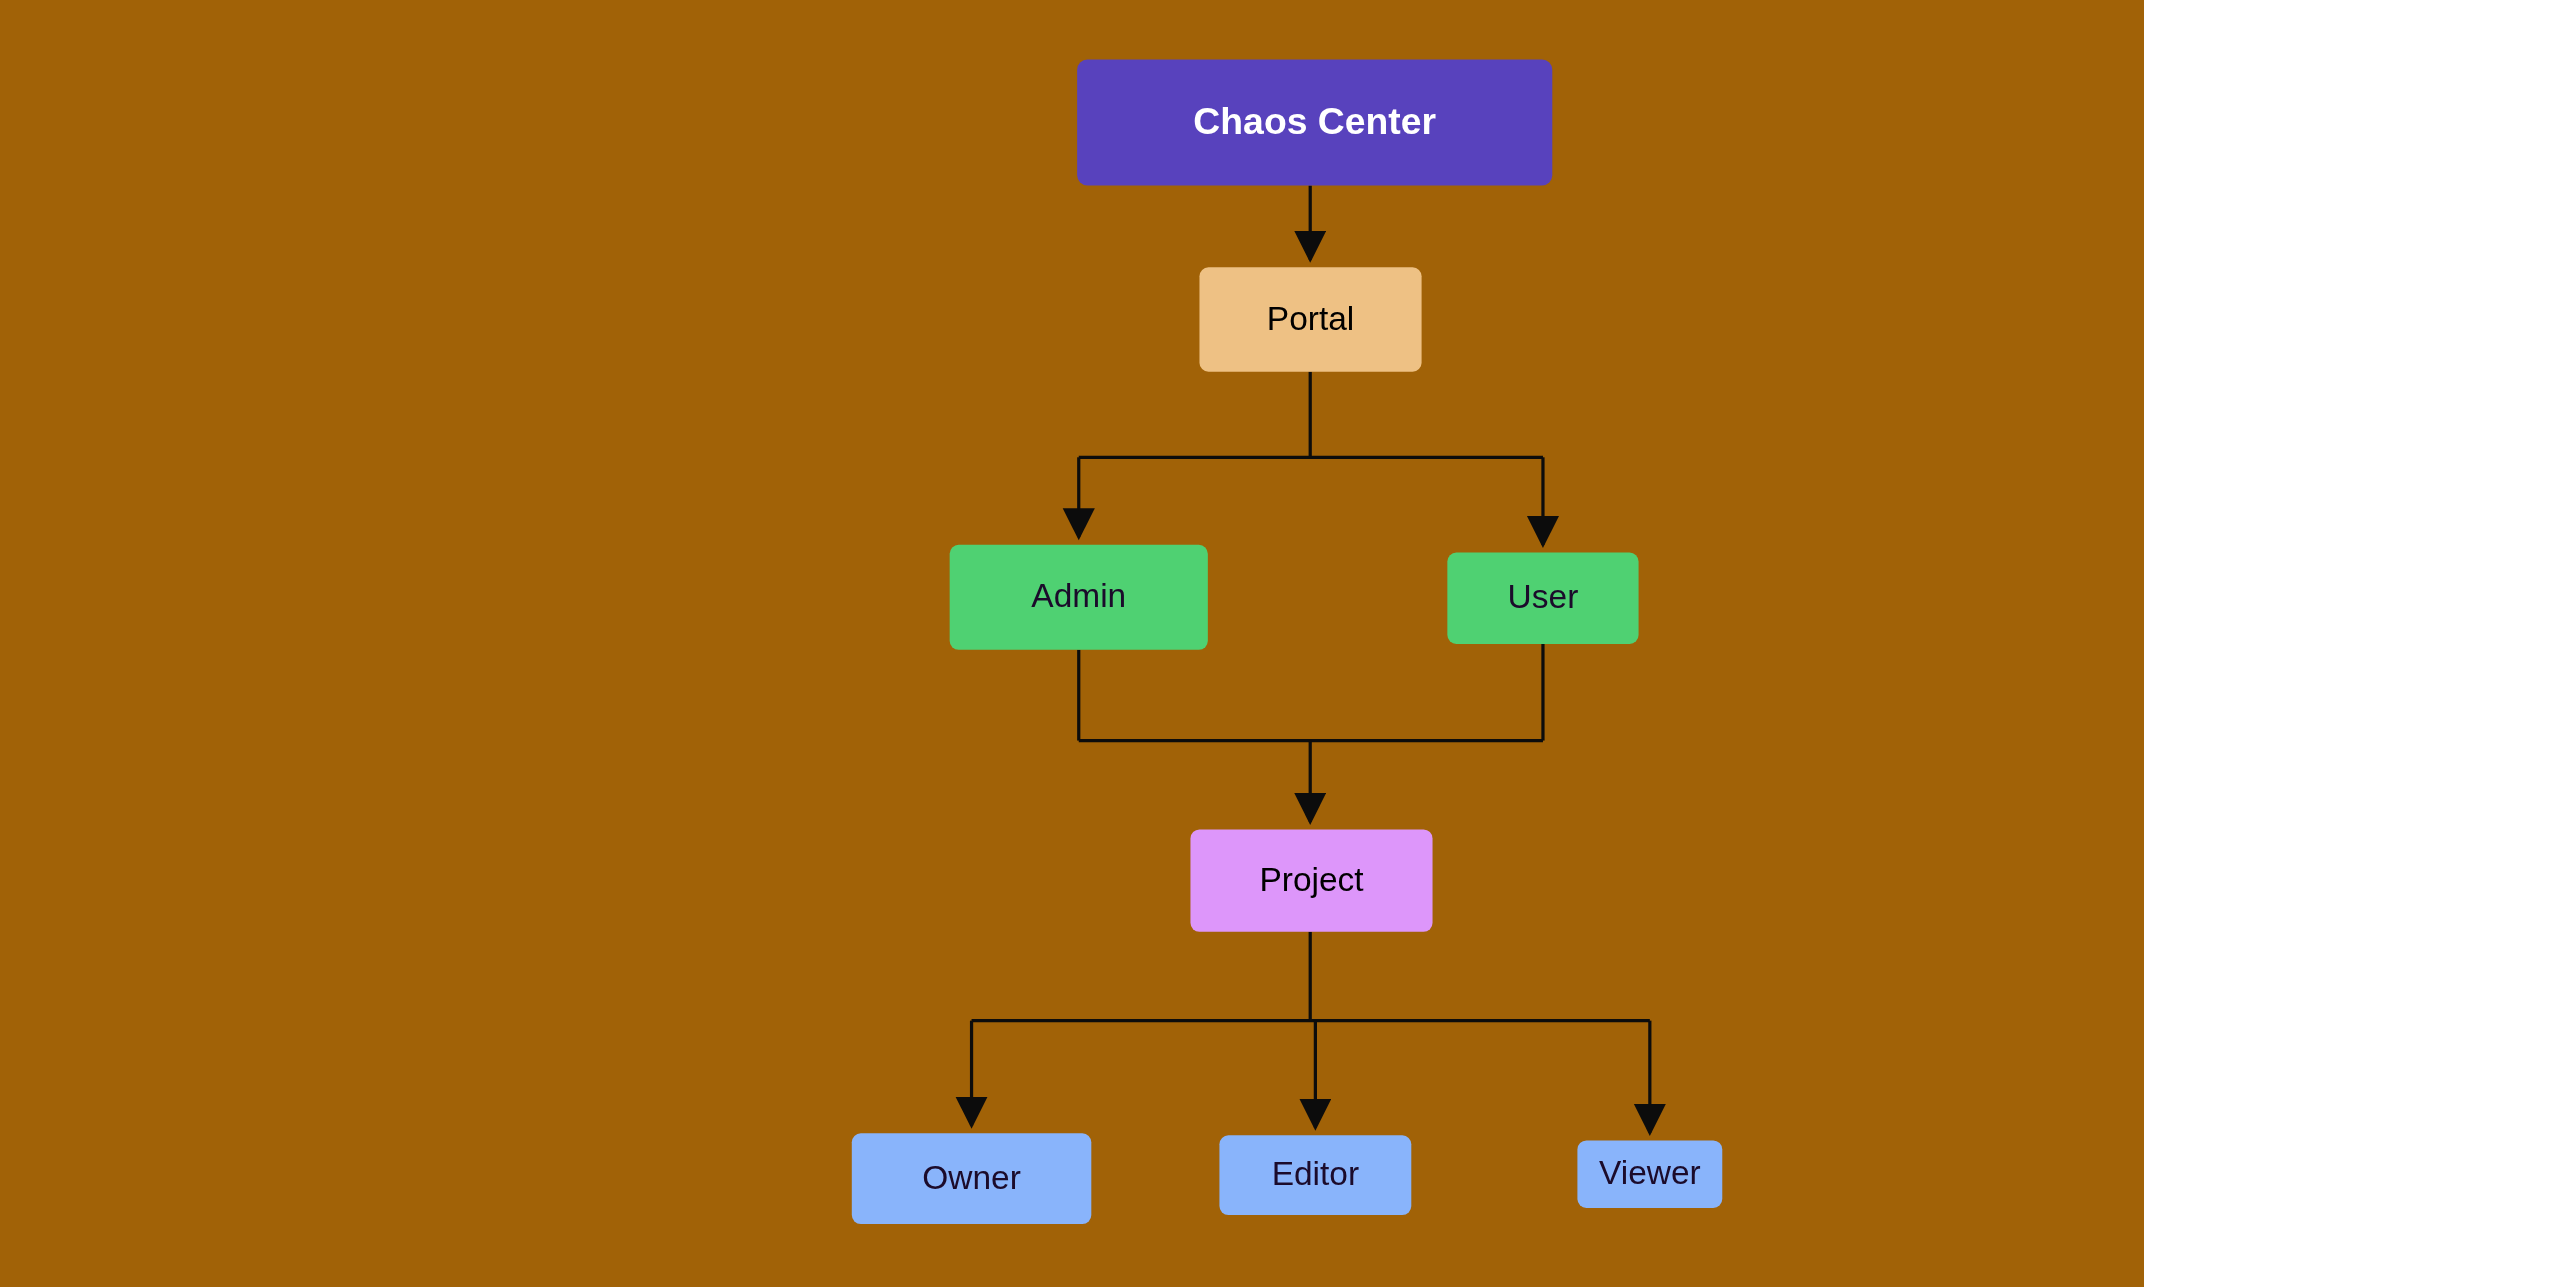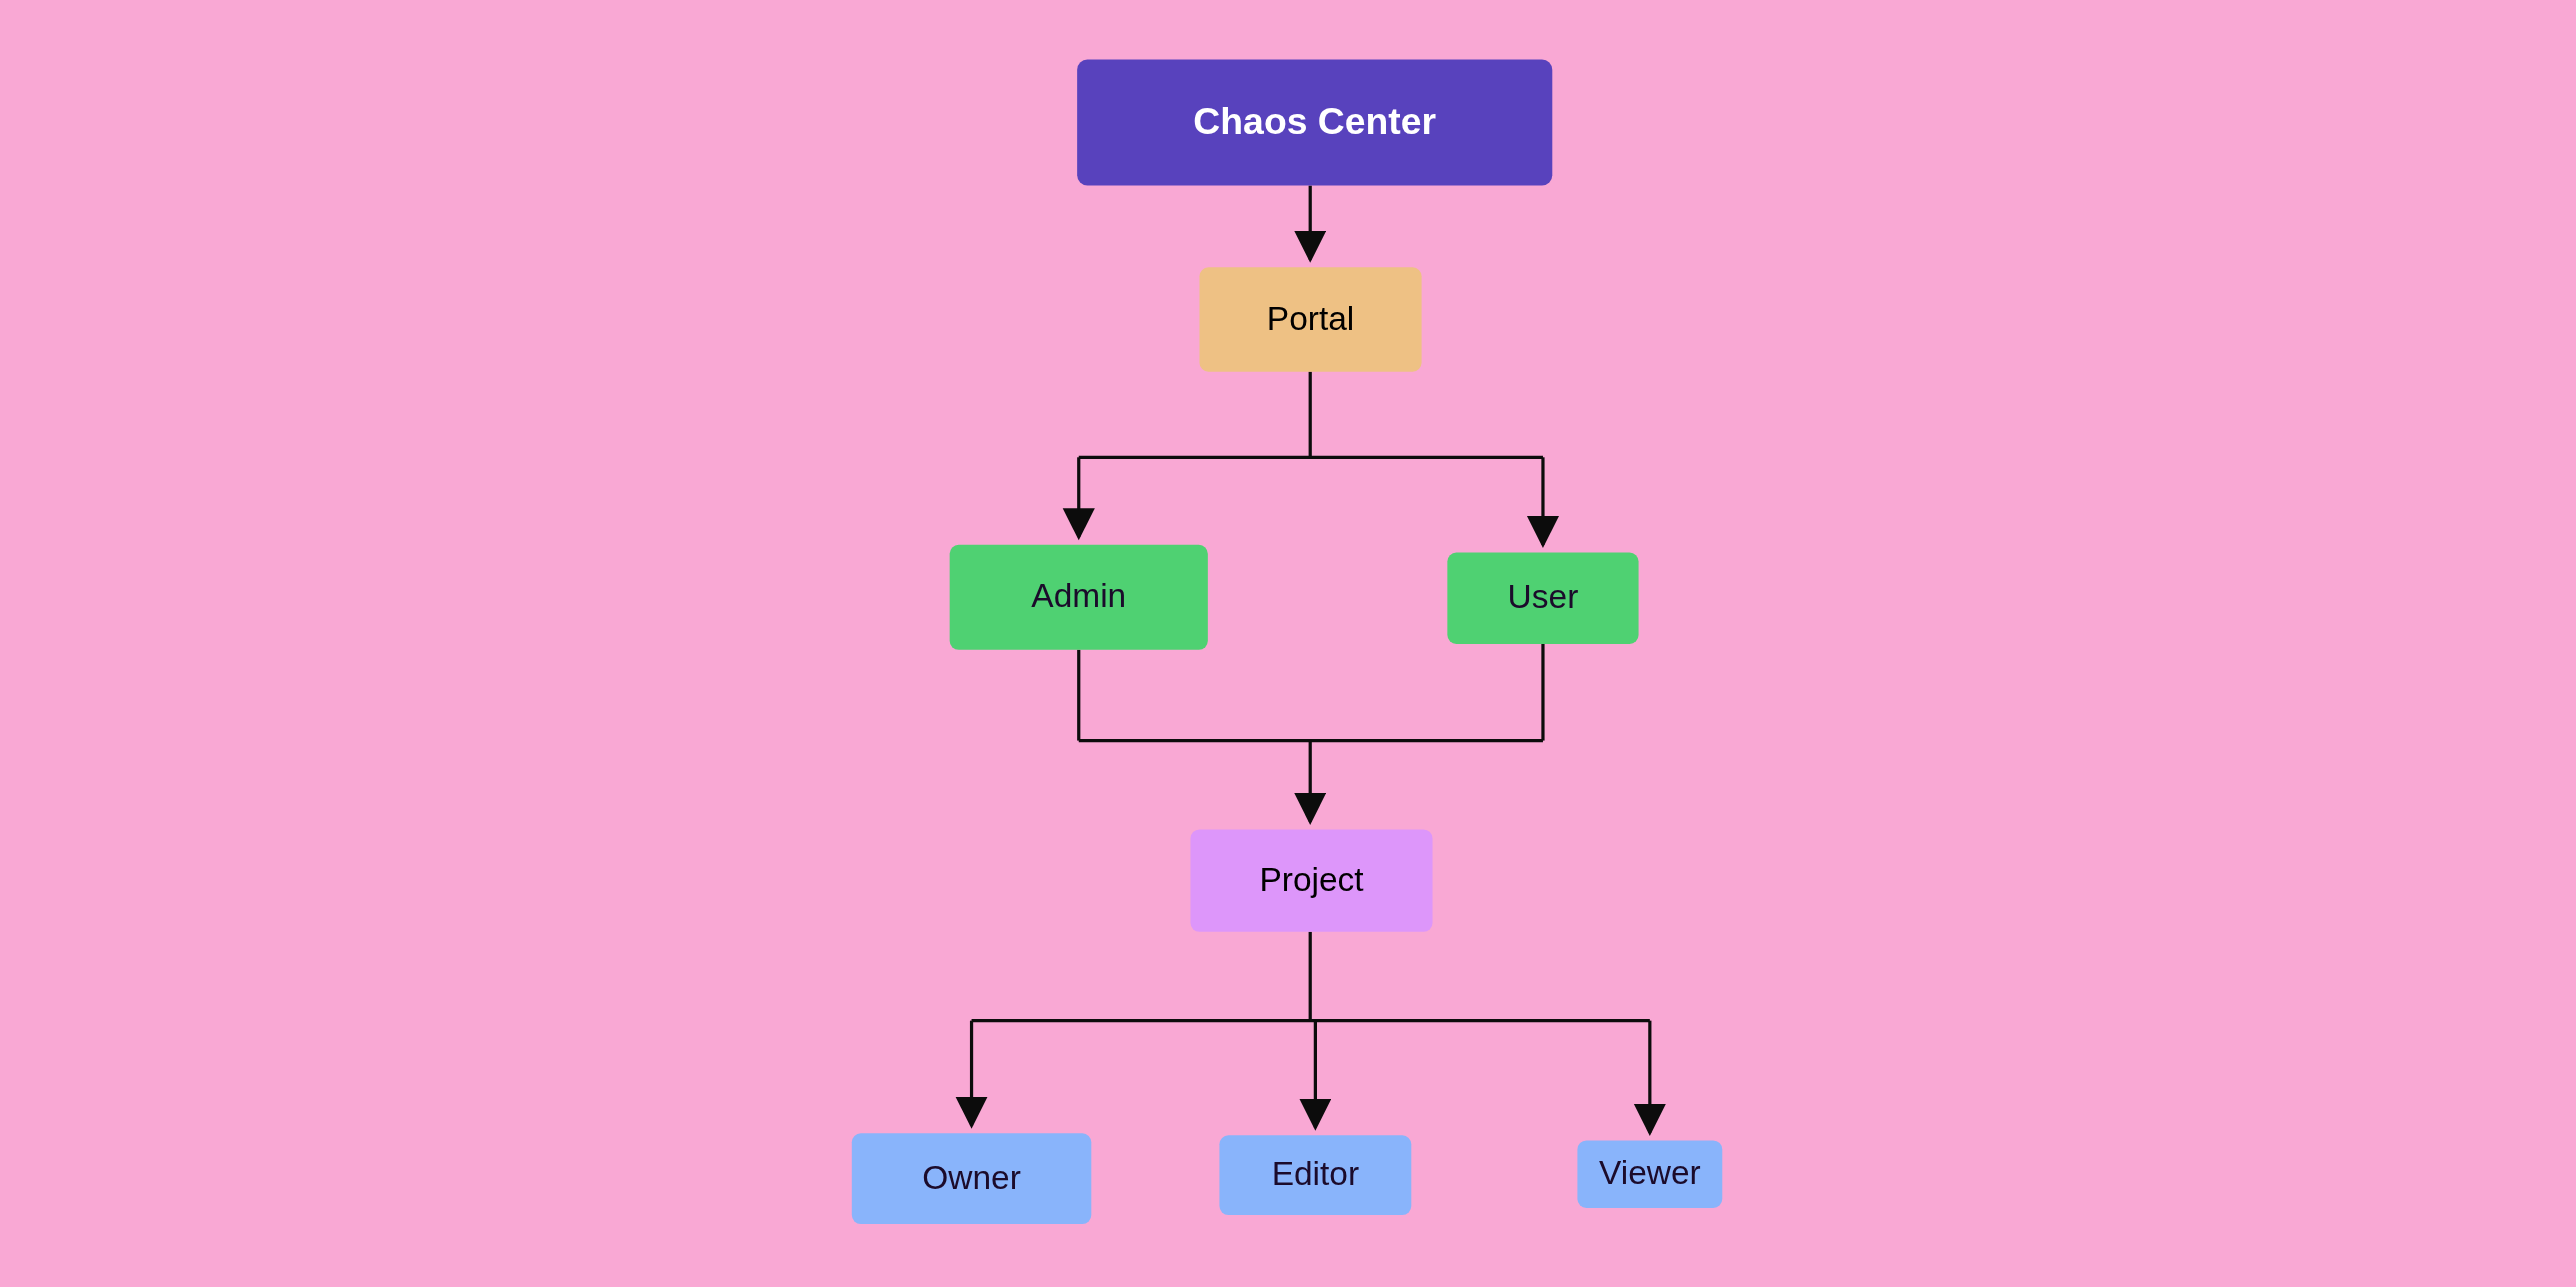--- a/index.html
+++ b/index.html
@@ -8,23 +8,23 @@
     background: #ffffff;
   }
   body {
     width: 2576px;
     height: 1288px;
     font-family: "Liberation Sans", sans-serif;
     overflow: hidden;
   }
   #diagram-root {
     position: relative;
-    width: 2576px;
+    width: 2144px;
     height: 1288px;
-    background: #f9a8d4;
+    background: #a16207;
     text-decoration: underline;
   }
   svg.flow-canvas {
     position: absolute;
     top: 0;
     left: 0;
     width: 2576px;
     height: 1288px;
     display: block;
   }

